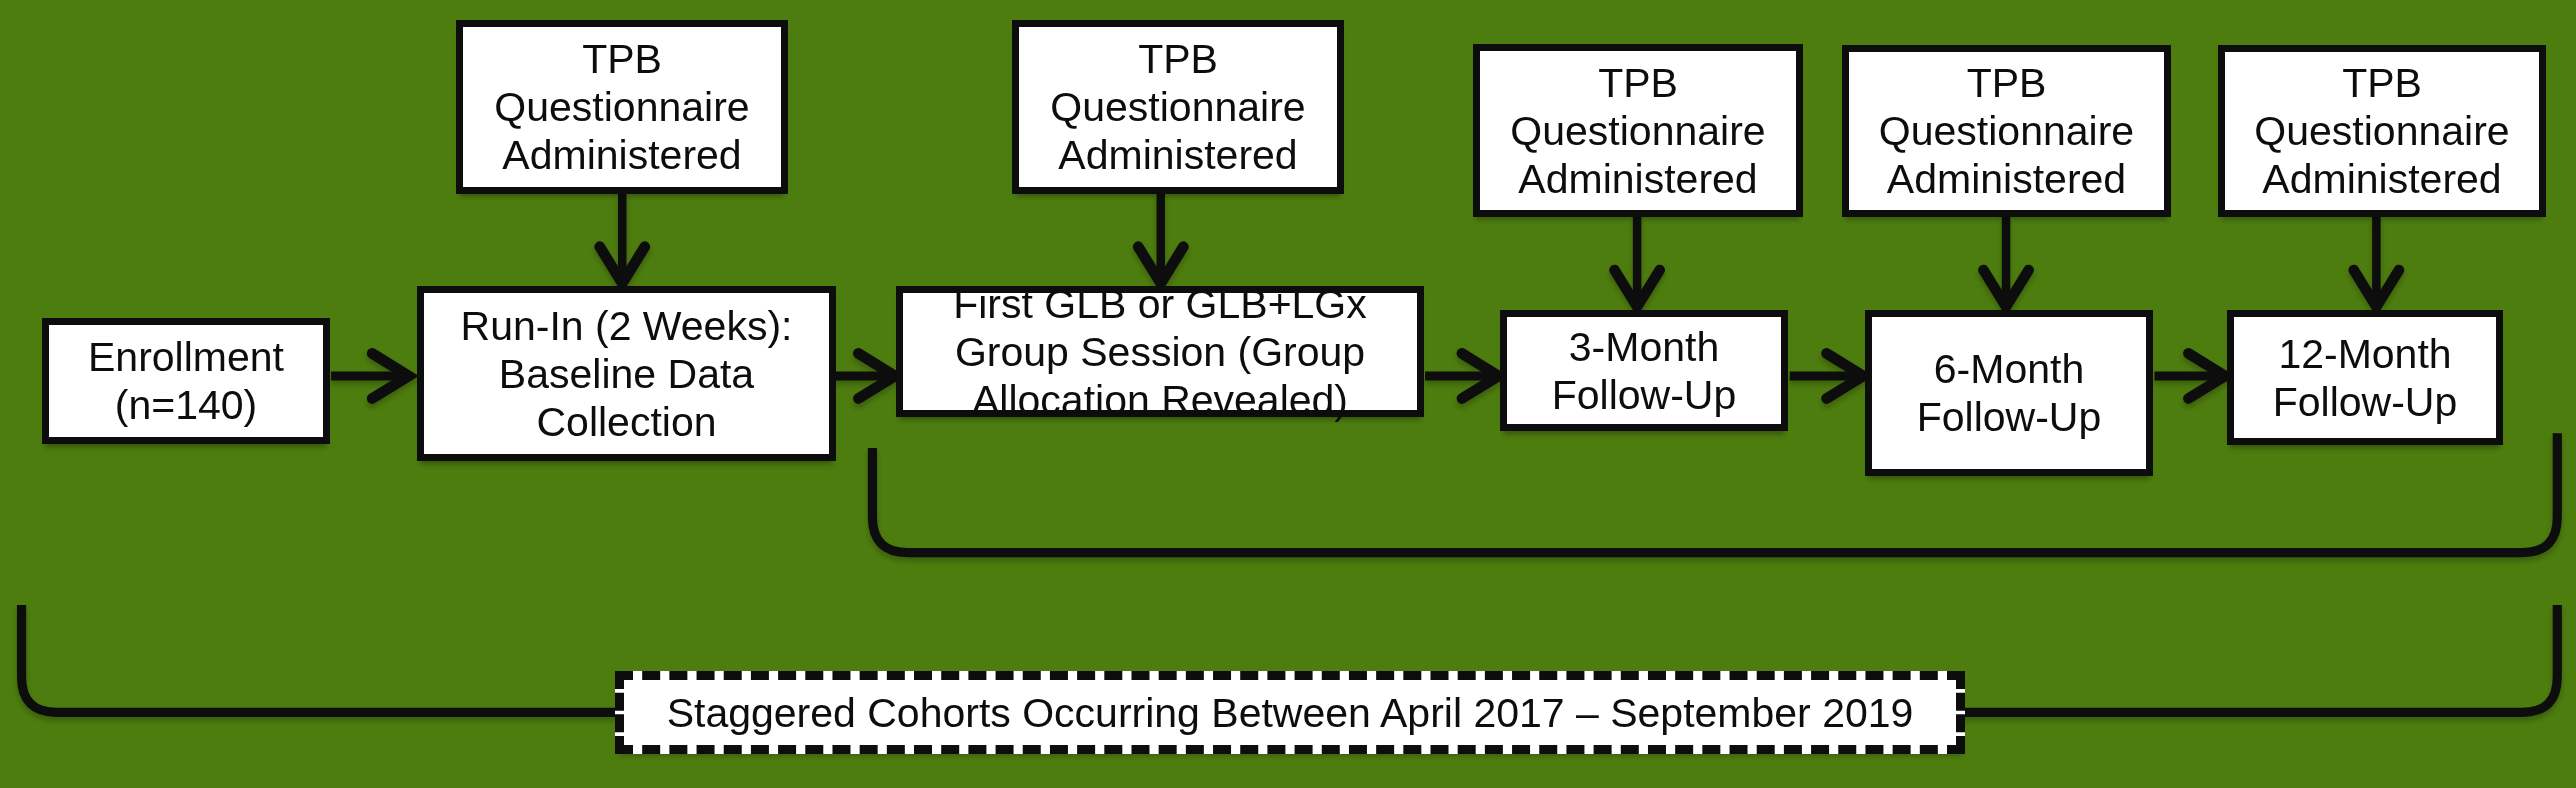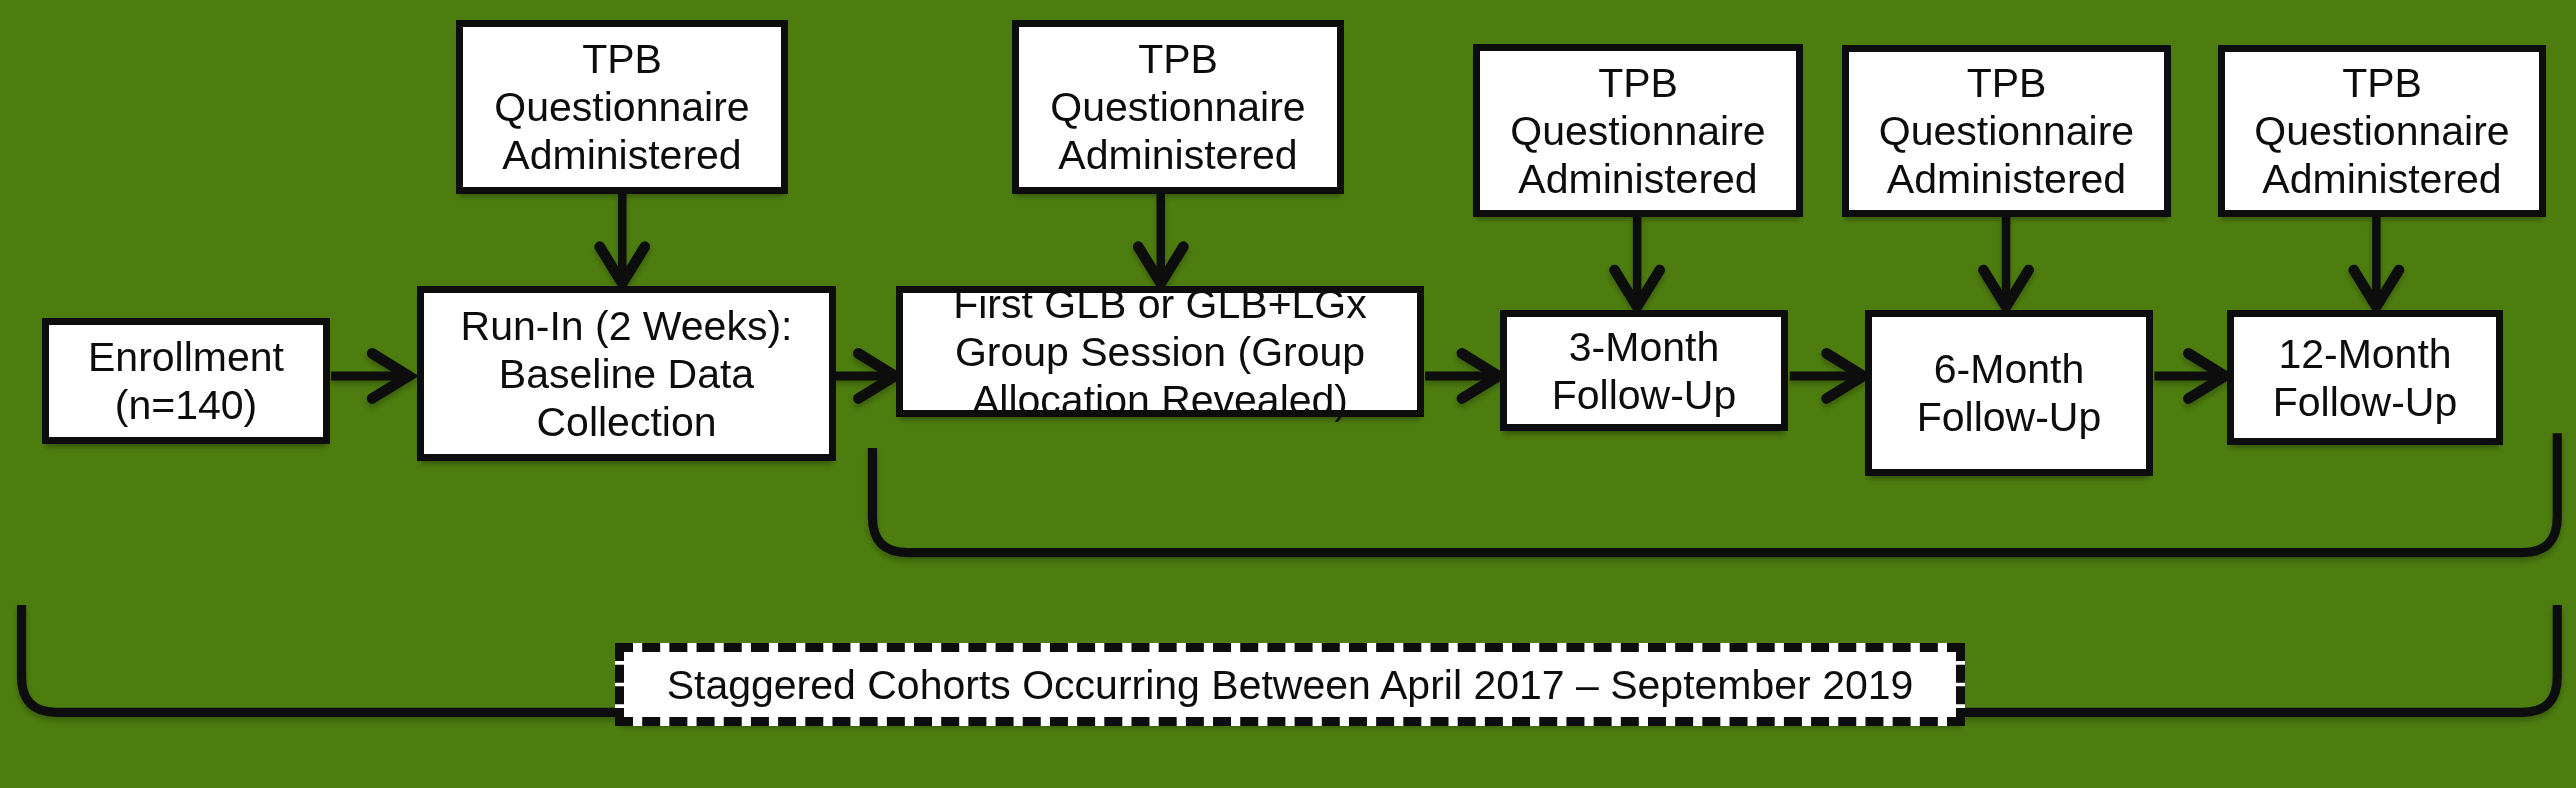--- a/index.html
+++ b/index.html
@@ -144,18 +144,18 @@
   </div>
   <div class="box" style="left:1865px; top:310px; width:288px; height:166px;">
     <span class="label">6-Month
 Follow-Up</span>
   </div>
   <div class="box" style="left:2227px; top:310px; width:276px; height:135px;">
     <span class="label">12-Month
 Follow-Up</span>
   </div>
 
-  <div class="box dashed" style="left:615px; top:643px; width:1350px; height:83px;text-align:right;">
+  <div class="box dashed" style="left:615px; top:671px; width:1350px; height:83px;text-align:right;">
     <span class="label">Staggered Cohorts Occurring Between April 2017 – September 2019</span>
   </div>
 
 </div>
 
 
 </body></html>

